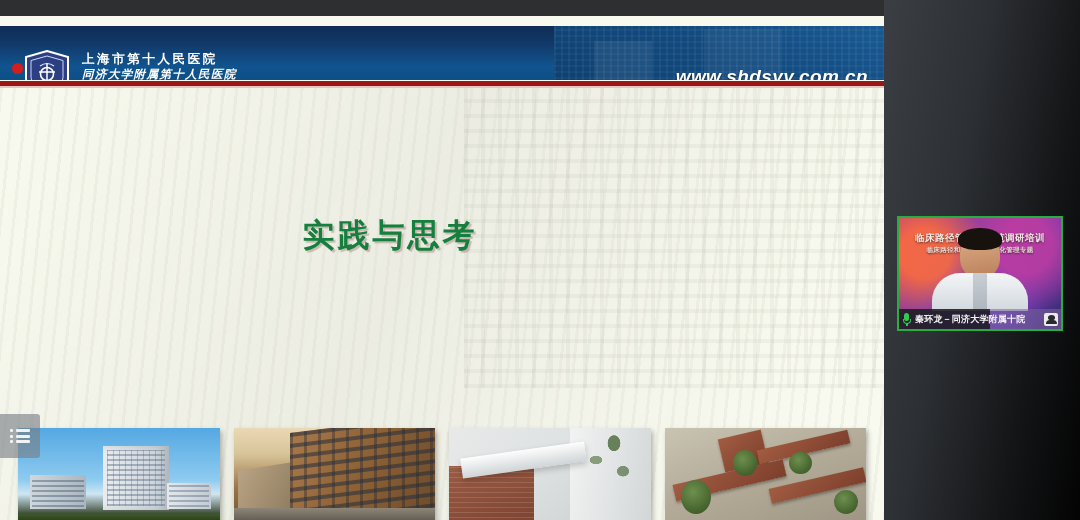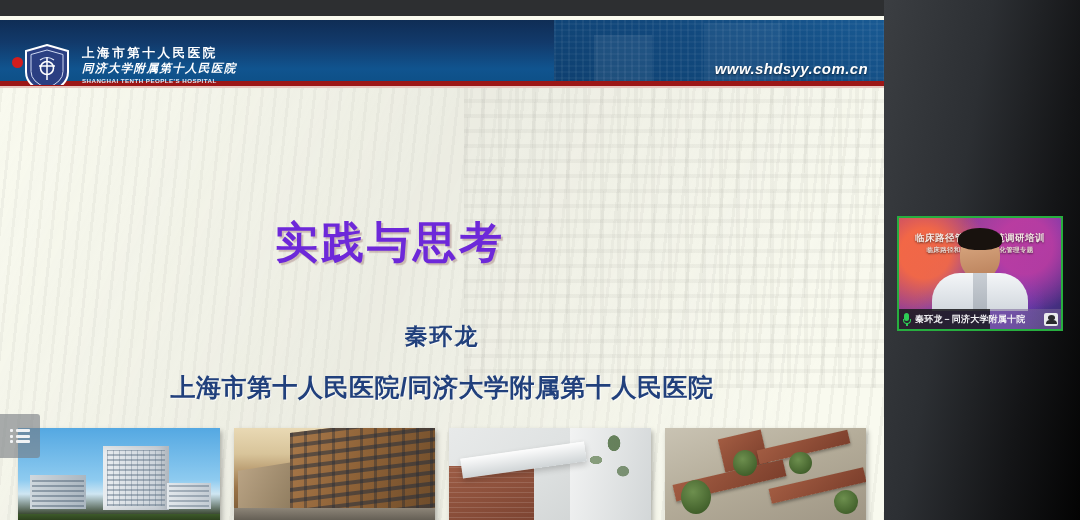--- a/index.html
+++ b/index.html
@@ -24,21 +24,21 @@
 
   
   #slide {
     position:absolute; left:0; top:16px; width:884px; height:504px;
     background:#f9faef;
     overflow:hidden;
   }
 
   
   .slide-header {
-    position:absolute; left:0; top:4px; width:100%; height:65px;
+    position:absolute; left:0; top:10px; width:100%; height:54px;
     background:linear-gradient(180deg,#0f2d55 0%,#123a6b 35%,#10548f 75%,#0d4f86 100%);
     overflow:hidden;
   }
   .header-city {
     position:absolute; right:0; top:0; width:330px; height:65px;
     background:
       repeating-linear-gradient(90deg, rgba(255,255,255,.05) 0 2px, transparent 2px 7px),
       repeating-linear-gradient(0deg, rgba(255,255,255,.04) 0 2px, transparent 2px 6px),
       linear-gradient(200deg,#1a5d97 0%,#134b80 45%,#0e3f6e 100%);
     opacity:.95;
@@ -46,21 +46,21 @@
   .header-city:before{
     content:""; position:absolute; left:40px; bottom:0; width:58px; height:50px;
     background:rgba(255,255,255,.07);
   }
   .header-city:after{
     content:""; position:absolute; left:150px; bottom:0; width:78px; height:62px;
     background:rgba(255,255,255,.05);
   }
   .hdr-url {
     position:absolute; right:16px; top:40px;
-    color:#ffffff; font-size:15px; font-style:italic; font-weight:bold;
+    color:#ffffff; font-size:19px; font-style:italic; font-weight:bold;
     letter-spacing:.4px; white-space:nowrap;
     text-shadow:0 1px 2px rgba(0,0,0,.55);
     z-index:4;
   }
   .red-dot {
     position:absolute; left:12px; top:37px; width:11px; height:11px;
     border-radius:50%; background:#d41d1d; z-index:5;
   }
   .shield {
     position:absolute; left:24px; top:24px; width:46px; height:50px; z-index:5;
@@ -102,21 +102,21 @@
 
   
   .title-1 {
     position:absolute; left:0; top:112px; width:884px; text-align:center;
     font-size:43px; font-weight:bold; color:#cf1111; letter-spacing:1px;
     text-shadow:2px 2px 1px rgba(160,120,120,.45);
     white-space:nowrap;
   }
   .title-2 {
     position:absolute; left:0; top:198px; width:780px; text-align:center;
-    font-size:43px; font-weight:bold; color:#6d28d9; letter-spacing:3px;
+    font-size:32px; font-weight:bold; color:#15803d; letter-spacing:3px;
     text-shadow:2px 2px 1px rgba(160,120,120,.45);
     white-space:nowrap;
   }
   .presenter {
     position:absolute; left:0; top:305px; width:884px; text-align:center;
     font-size:23px; font-weight:bold; color:#21407c; letter-spacing:2px;
     text-shadow:1px 1px 1px rgba(255,255,255,.8);
   }
   .affiliation {
     position:absolute; left:0; top:355px; width:884px; text-align:center;
@@ -316,22 +316,20 @@
       <div class="hdr-url">www.shdsyy.com.cn</div>
     </div>
 
     <div class="hdr-rule"></div>
     <div class="hdr-rule2"></div>
 
     <div class="ghost-bg"></div>
     <div class="ghost-bg2"></div>
 
     <div class="title-2">实践与思考</div>
-    <div class="presenter">秦环龙</div>
-    <div class="affiliation">上海市第十人民医院/同济大学附属第十人民医院</div>
 
     <div class="photo-strip">
       <div class="photo photo-1">
         <div class="b-left"></div>
           <div class="b-main"></div>
           <div class="b-right"></div>
           <div class="ground"></div>
       </div>
       <div class="photo photo-2">
         <div class="far"></div>

